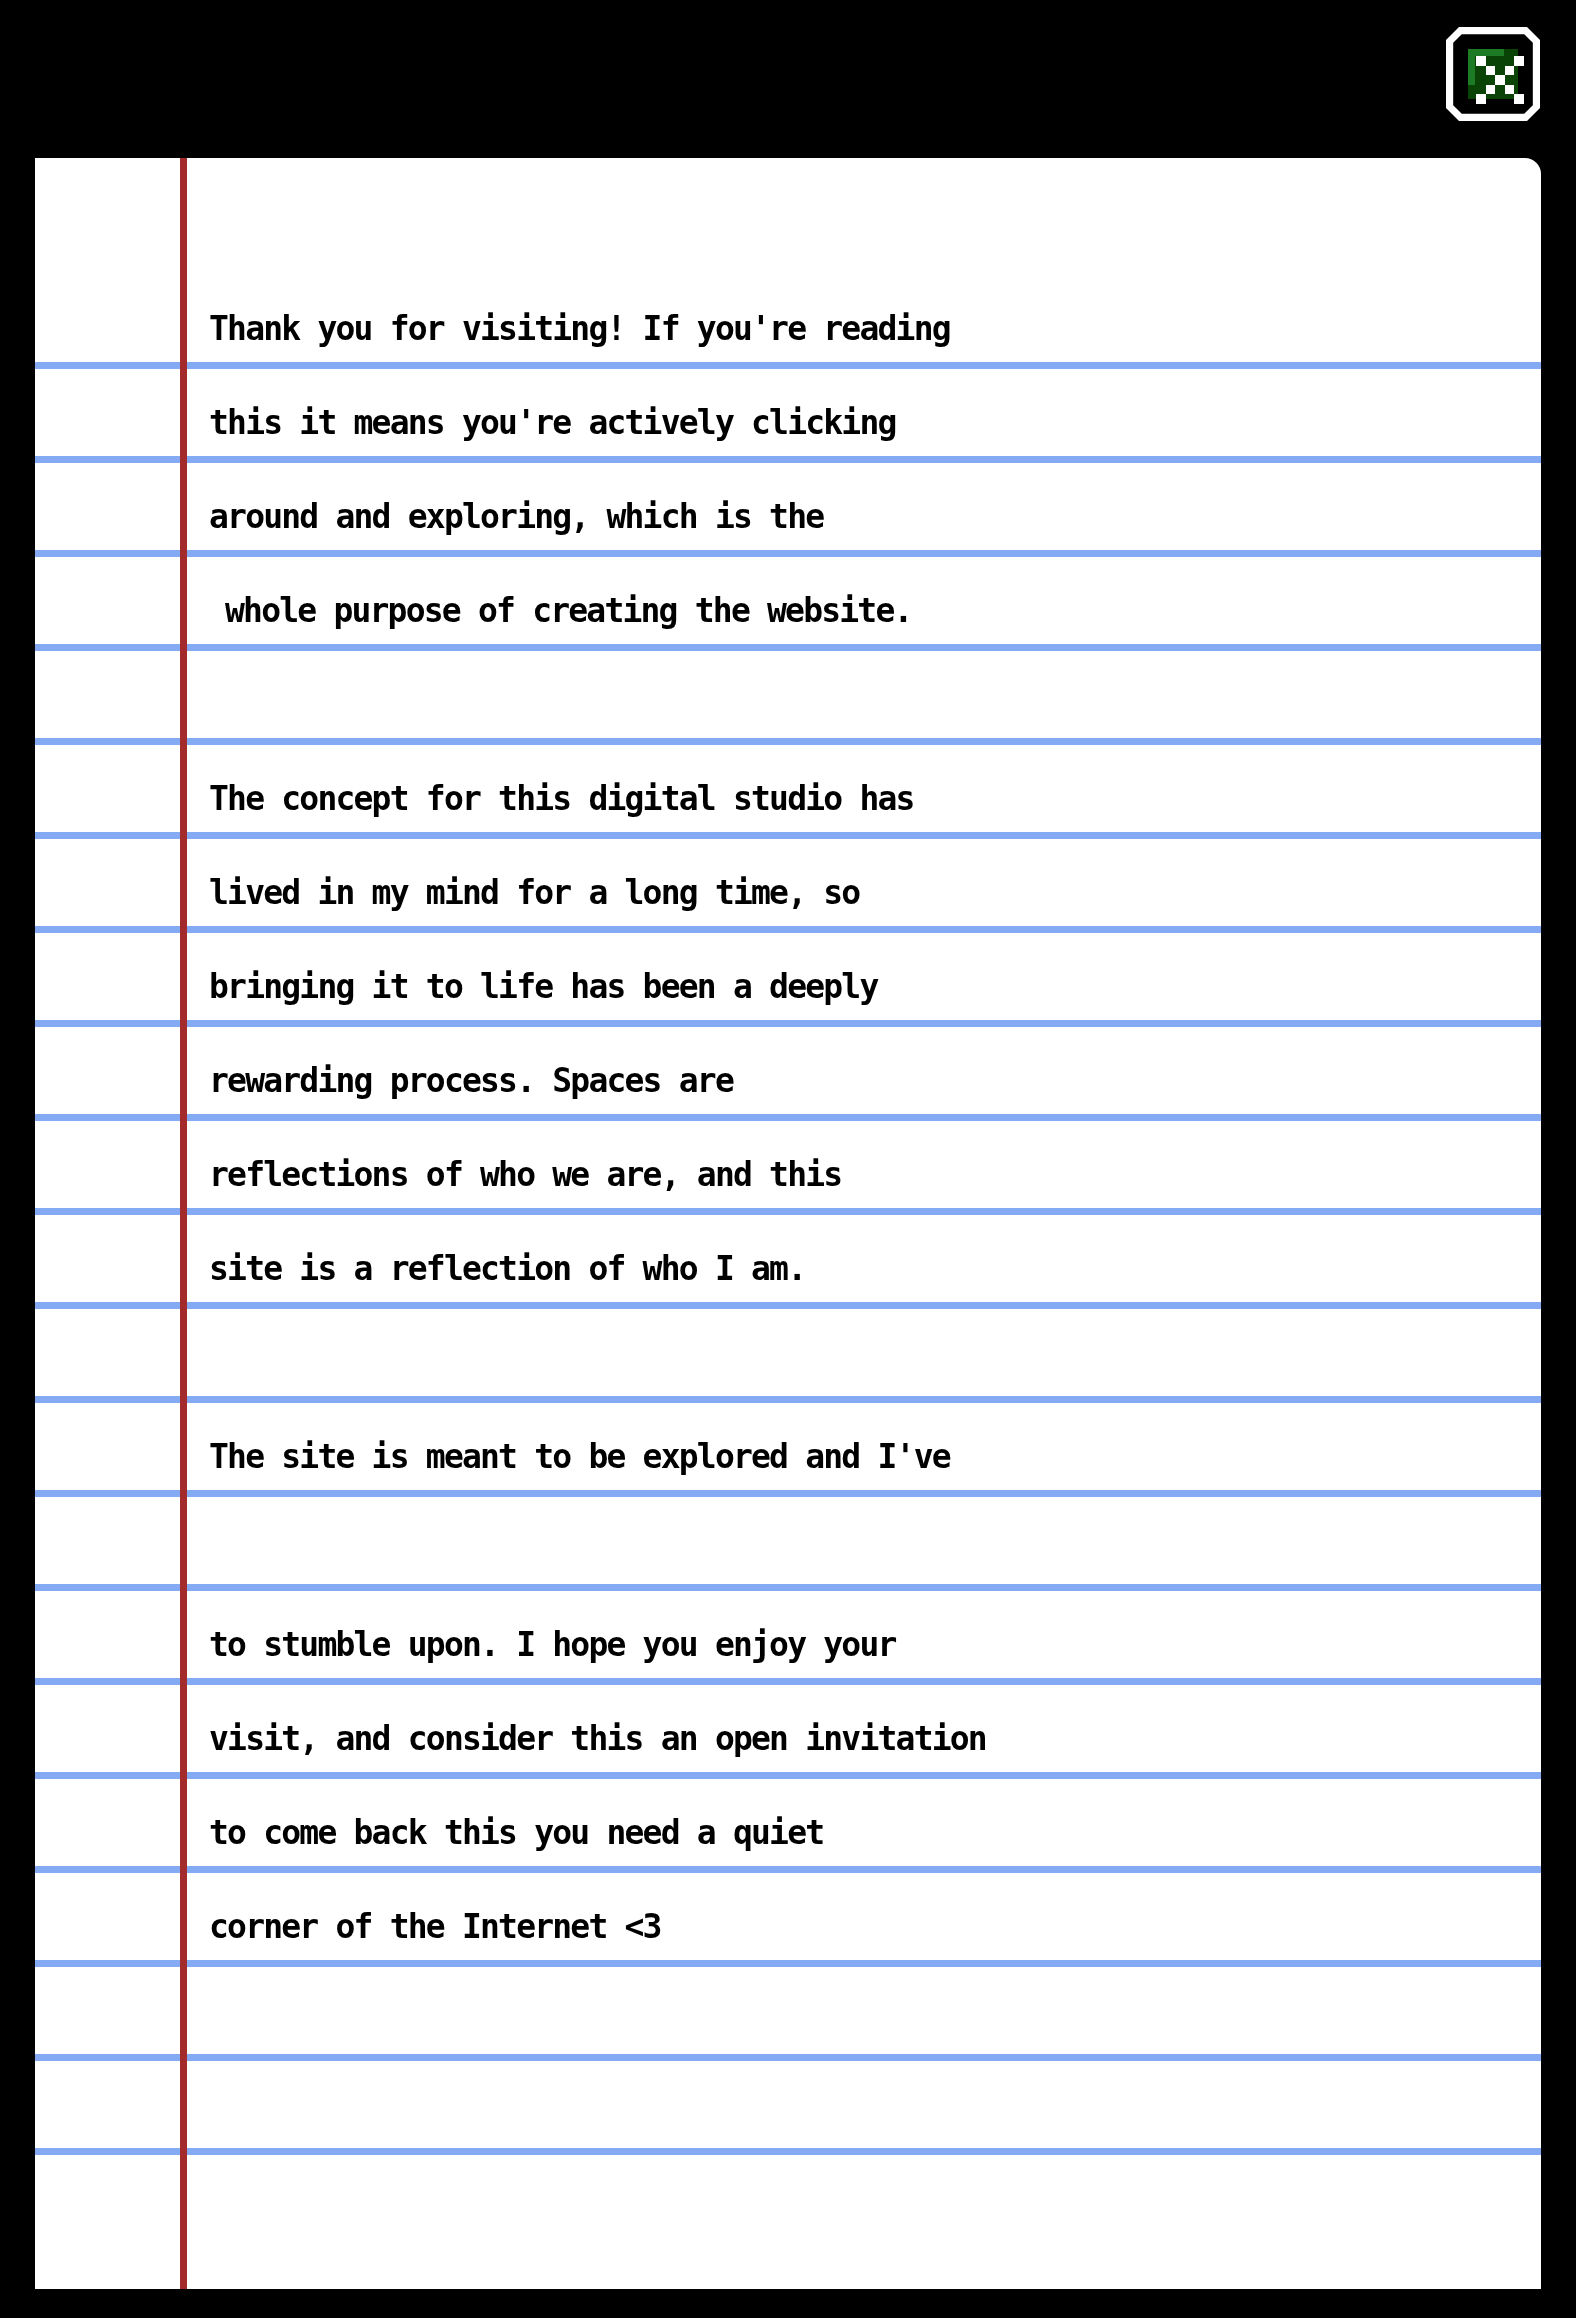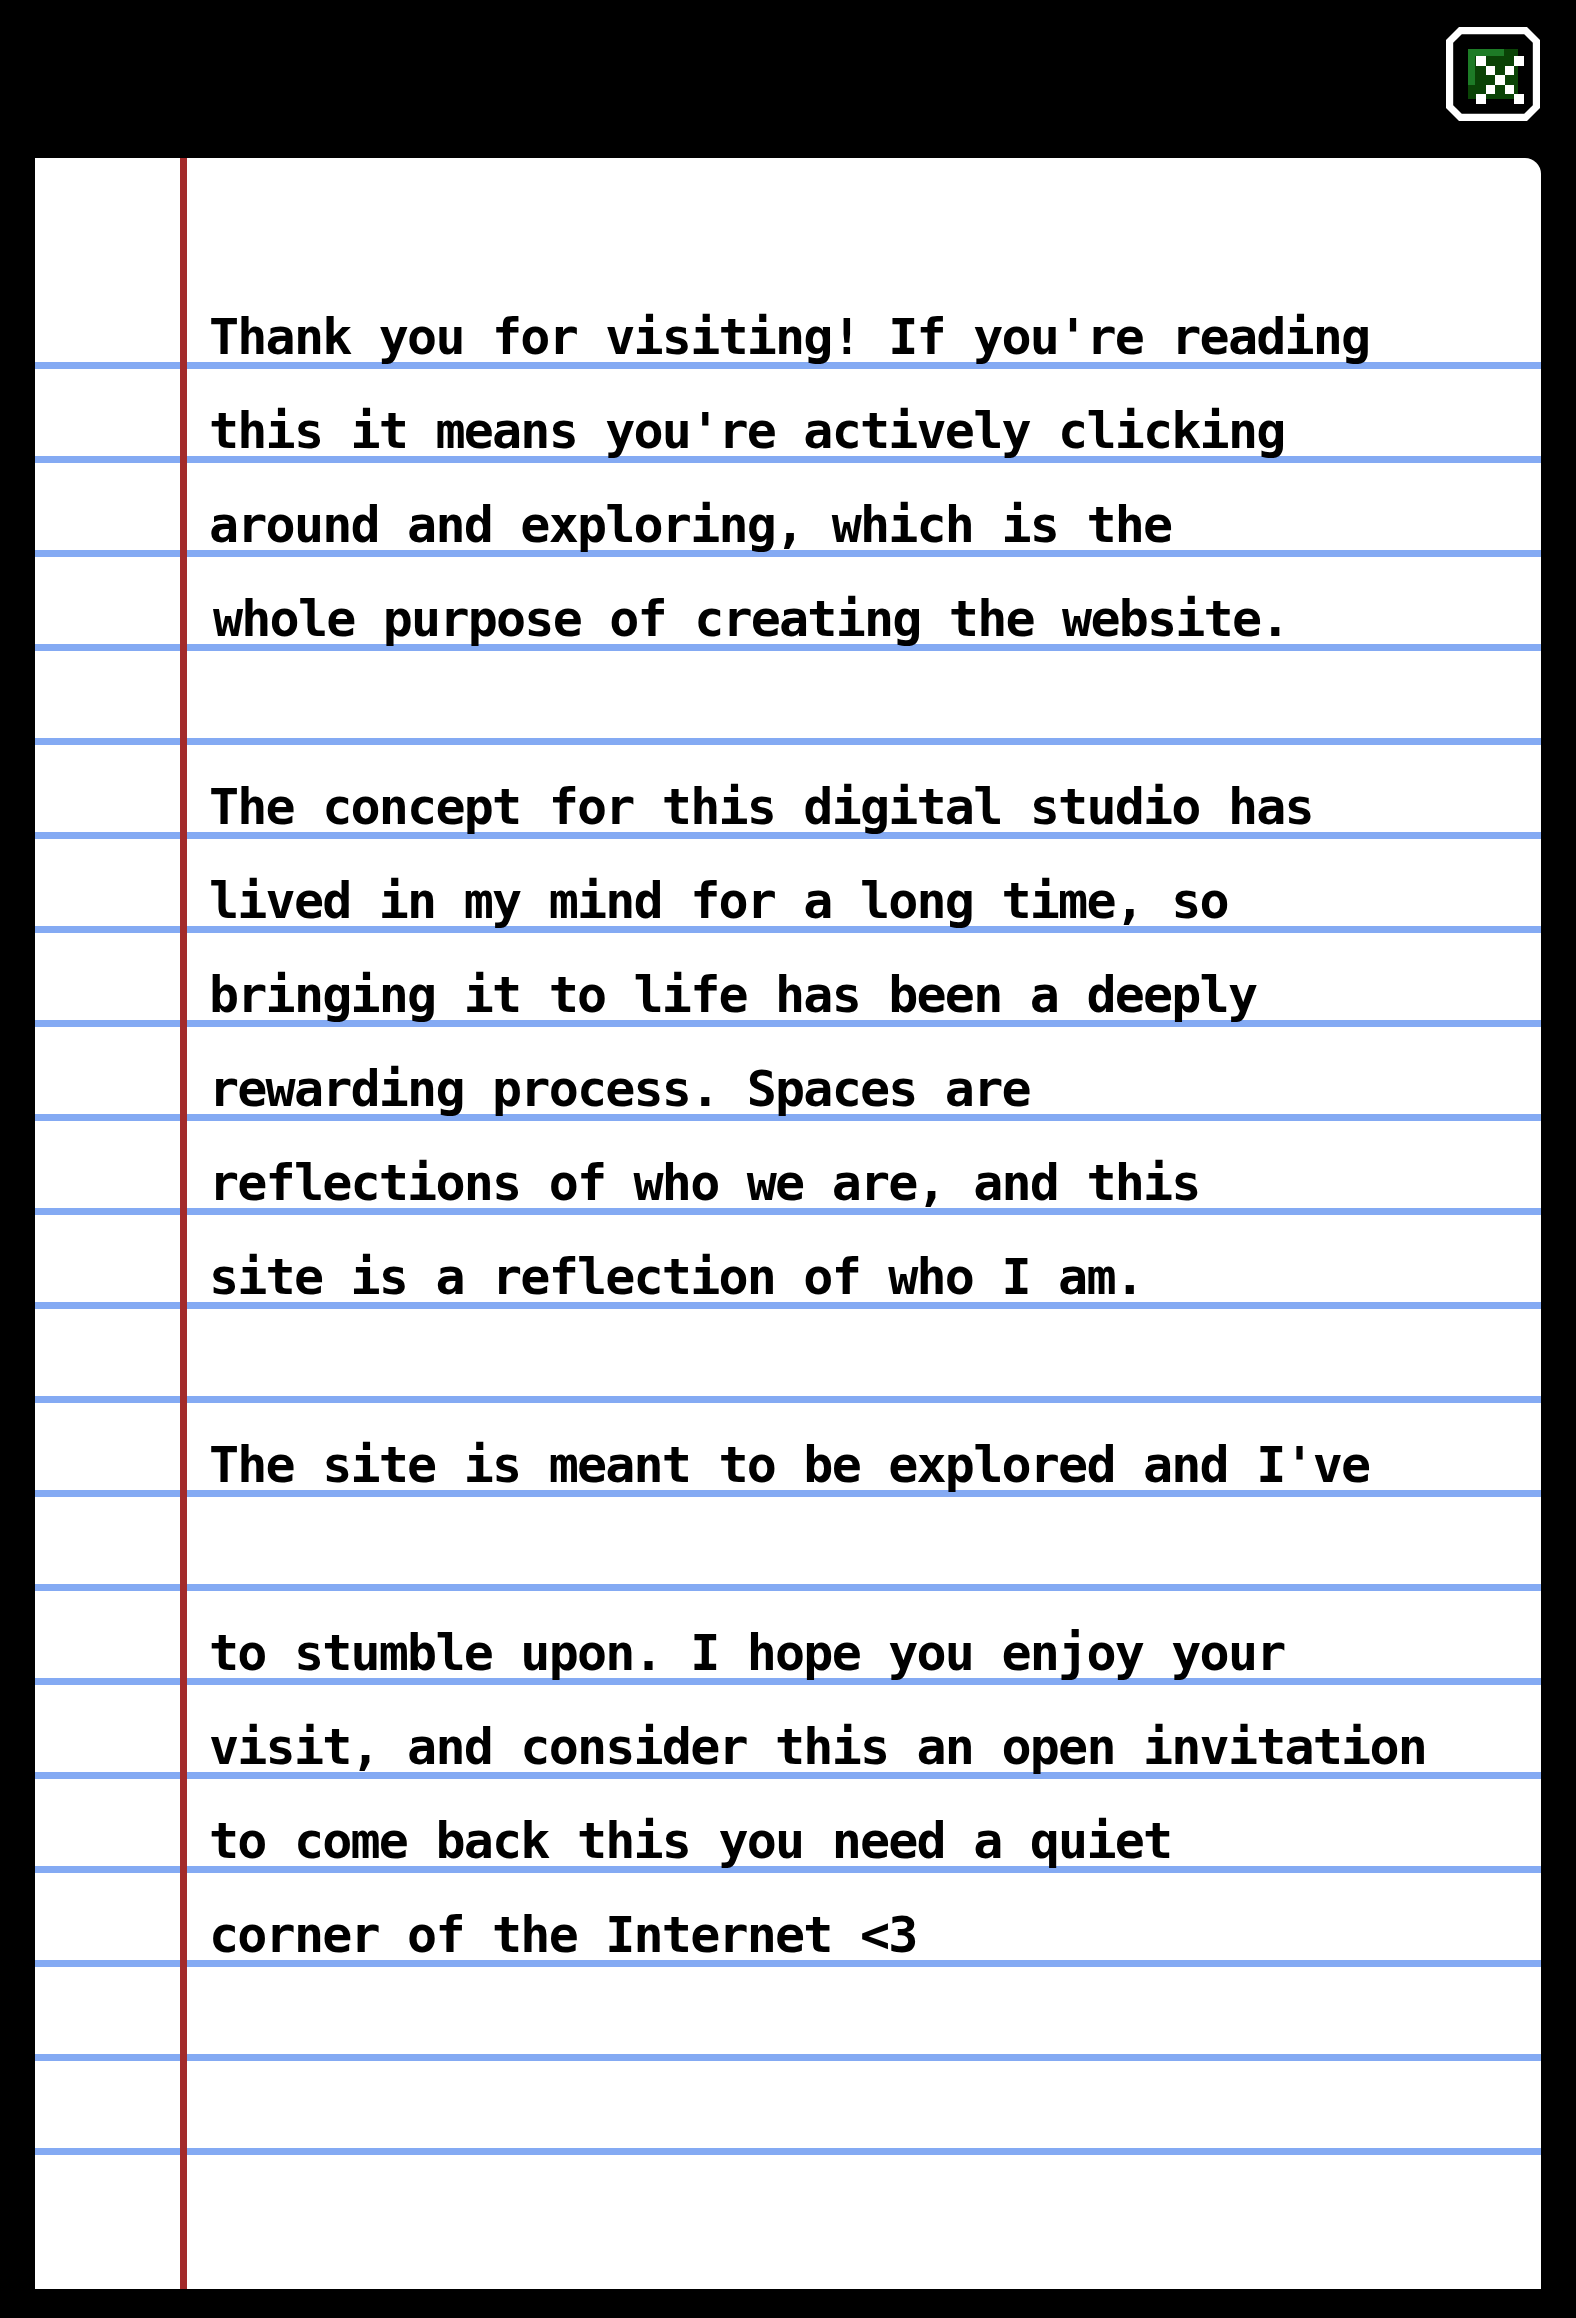--- a/index.html
+++ b/index.html
@@ -6,23 +6,23 @@
   .page{position:relative;width:1577px;height:2319px;background:#000;overflow:hidden;
         font-family:"DejaVu Sans Mono","Liberation Mono",monospace;}
   
   .paper{position:absolute;left:35px;top:158px;width:1506px;height:2131px;
          background:#ffffff;border-radius:0 16px 0 0;}
   .rules{position:absolute;left:0;right:0;top:204px;height:1793px;
          background:repeating-linear-gradient(to bottom,#84aaf3 0 7.2px,transparent 7.2px 94px);}
   .margin-line{position:absolute;left:145px;top:0;bottom:0;width:6.5px;background:#a32b2b;}
   
   .textline{position:absolute;left:174px;top:calc(154px + var(--r)*94px);
-            font-size:50px;font-weight:bold;line-height:1;letter-spacing:-1.8px;
+            font-size:33px;font-weight:bold;line-height:1;letter-spacing:-1.8px;
             color:#000;white-space:pre;z-index:3;}
-  .textline.indent{left:178px;text-align:center;}
+  .textline.indent{left:190px;text-align:center;}
   
   .close-btn{position:absolute;left:1446px;top:27px;width:94px;height:94px;cursor:pointer;}
   .btn-frame{position:absolute;inset:0;background:#fff;
     clip-path:polygon(13px 0,calc(100% - 13px) 0,100% 13px,100% calc(100% - 13px),
               calc(100% - 13px) 100%,13px 100%,0 calc(100% - 13px),0 13px);}
   .btn-inner{position:absolute;inset:7.2px;background:#000;
     clip-path:polygon(8.6px 0,calc(100% - 8.6px) 0,100% 8.6px,100% calc(100% - 8.6px),
               calc(100% - 8.6px) 100%,8.6px 100%,0 calc(100% - 8.6px),0 8.6px);}
   .btn-green{position:absolute;inset:14.4px;background:#0a4306;}
   .btn-green::before{content:"";position:absolute;left:0;top:0;width:36px;height:7.2px;background:#1d7b26;}

